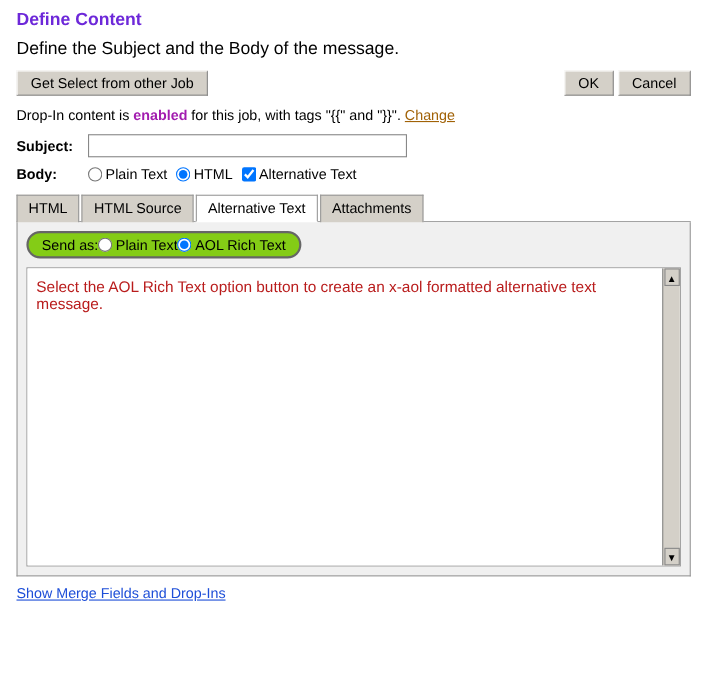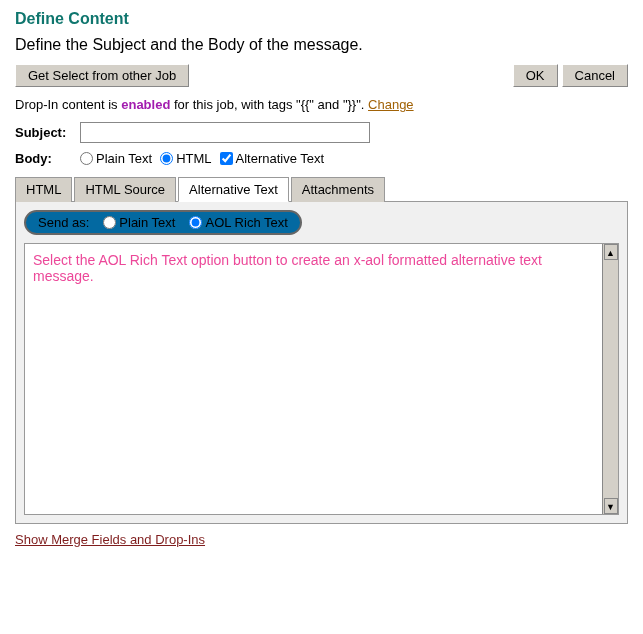--- a/index.html
+++ b/index.html
@@ -8,21 +8,21 @@
       font-size: 13px;
       background: #fff;
       color: #000;
       width: 643px;
       min-height: 634px;
     }
     .page-container {
       padding: 10px 15px;
     }
     .page-title {
-      color: #0f766e;
+      color: #6d28d9;
       font-size: 16px;
       font-weight: bold;
       margin-bottom: 8px;
     }
     .subtitle {
       margin-bottom: 10px;
       font-size: 16px;
     }
     .top-bar {
       display: flex;
@@ -121,44 +121,44 @@
     .content-panel {
       border: 1px solid #999;
       border-top: none;
       background: #f0f0f0;
       padding: 8px;
     }
     
     .send-as-row {
       display: inline-flex;
       align-items: center;
-      gap: 14px;
+      gap: 0;
       border: 2px solid #666;
       border-radius: 20px;
       padding: 3px 12px;
       margin-bottom: 8px;
-      background: #0369a1;
+      background: #84cc16;
     }
     .send-as-label {
       font-size: 13px;
       font-weight: normal;
     }
     .textarea-wrapper {
       position: relative;
       border: 1px solid #999;
       background: #fff;
     }
     .textarea-content {
       width: 100%;
       min-height: 270px;
       background: #fff;
       padding: 8px;
       font-size: 14px;
       overflow: hidden;
-      color: #ec4899;
+      color: #b91c1c;
     }
     .scrollbar-fake {
       position: absolute;
       right: 0;
       top: 0;
       bottom: 0;
       width: 16px;
       background: #d4d0c8;
       border-left: 1px solid #888;
       display: flex;
@@ -188,21 +188,21 @@
       bottom: 0;
     }
     
     .bottom-bar {
       display: flex;
       justify-content: space-between;
       align-items: center;
       margin-top: 8px;
     }
     .bottom-bar a {
-      color: #7f1d1d;
+      color: #1d4ed8;
       text-decoration: underline;
       font-size: 13px;
     }
   </style>
 </head>
 <body>
 
 <div class="page-container">
 
   <div class="page-title">Define Content</div>

